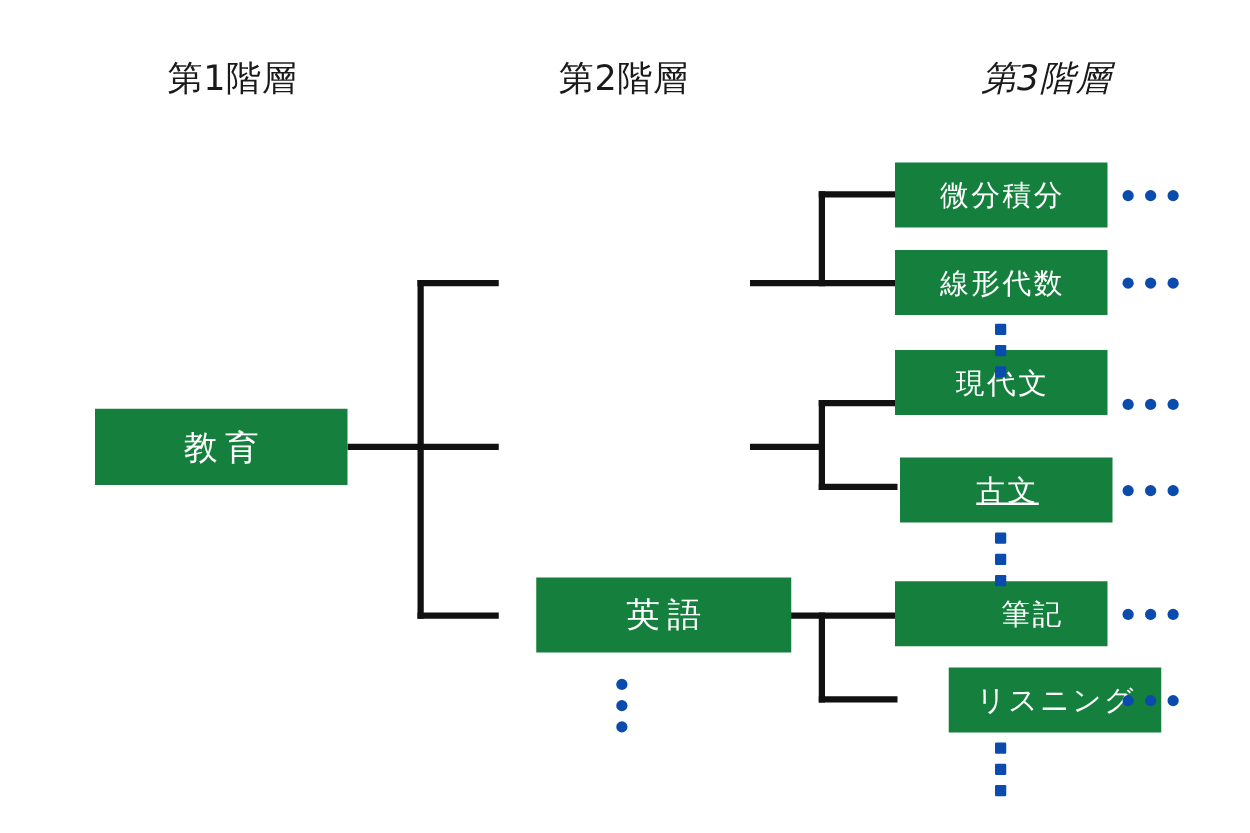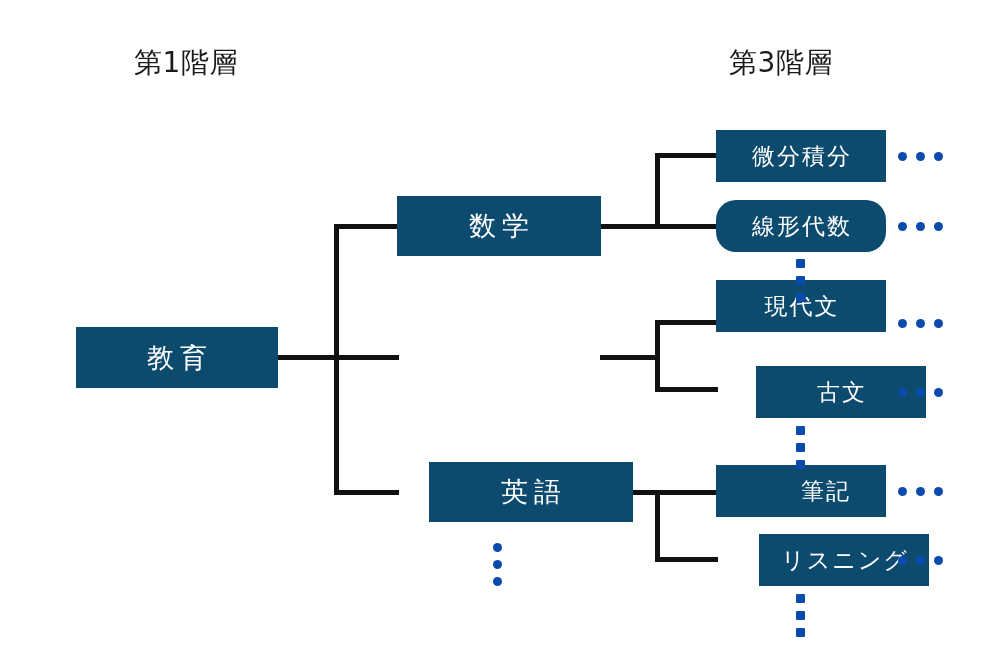--- a/index.html
+++ b/index.html
@@ -23,21 +23,21 @@
     position: absolute;
     font-size: 28px;
     color: #1a1a1a;
     white-space: nowrap;
     letter-spacing: 0.5px;
     text-align: center;
     font-weight: 400;
   }
   .node-box {
     position: absolute;
-    background: #0c4a6e;
+    background: #15803d;
     color: #ffffff;
     display: flex;
     align-items: center;
     justify-content: center;
     box-sizing: border-box;
     white-space: nowrap;
   }
   .lvl1 .node-box, .level1-box {
     font-size: 27px;
     letter-spacing: 6px;
@@ -87,21 +87,22 @@
   .v-ellipsis.square span {
     border-radius: 1px;
   }
 </style>
 </head>
 <body>
 
 <div id="canvas">
 
   <div class="col-header" style="left:96px; top:44px; width:180px;">第1階層</div>
-  <div class="col-header" style="left:691px; top:44px; width:180px;">第3階層</div>
+  <div class="col-header" style="left:409px; top:44px; width:180px;">第2階層</div>
+  <div class="col-header" style="left:747px; top:44px; width:180px;font-style:italic;">第3階層</div>
 
   <div class="connector" style="left:278px; top:355px; width:61px; height:5px;"></div>
 
   <div class="connector" style="left:334px; top:224px; width:5px; height:271px;"></div>
 
   <div class="connector" style="left:334px; top:224px; width:65px; height:5px;"></div>
 
   <div class="connector" style="left:334px; top:355px; width:65px; height:5px;"></div>
 
   <div class="connector" style="left:334px; top:490px; width:65px; height:5px;"></div>
@@ -114,28 +115,27 @@
   <div class="connector" style="left:655px; top:320px; width:5px; height:72px;"></div>
   <div class="connector" style="left:655px; top:320px; width:63px; height:5px;"></div>
   <div class="connector" style="left:655px; top:387px; width:63px; height:5px;"></div>
 
   <div class="connector" style="left:600px; top:490px; width:118px; height:5px;"></div>
   <div class="connector" style="left:655px; top:490px; width:5px; height:72px;"></div>
   <div class="connector" style="left:655px; top:557px; width:63px; height:5px;"></div>
 
   <div class="node-box level1-box" style="left:76px; top:327px; width:202px; height:61px;">教育</div>
 
-  <div class="node-box lvl2-box" style="left:397px; top:196px; width:204px; height:60px;">数学</div>
   <div class="node-box lvl2-box" style="left:397px; top:462px; width:204px; height:60px;margin-left:32px;">英語</div>
 
   <div class="node-box lvl3-box" style="left:716px; top:130px; width:170px; height:52px;">微分積分</div>
-  <div class="node-box lvl3-box" style="left:716px; top:200px; width:170px; height:52px;border-radius:20px;">線形代数</div>
+  <div class="node-box lvl3-box" style="left:716px; top:200px; width:170px; height:52px;">線形代数</div>
 
   <div class="node-box lvl3-box" style="left:716px; top:280px; width:170px; height:52px;">現代文</div>
-  <div class="node-box lvl3-box" style="left:756px; top:366px; width:170px; height:52px;">古文</div>
+  <div class="node-box lvl3-box" style="left:720px; top:366px; width:170px; height:52px;text-decoration:underline;">古文</div>
 
   <div class="node-box lvl3-box" style="left:716px; top:465px; width:170px; height:52px;padding-left:48px;">筆記</div>
   <div class="node-box lvl3-box" style="left:716px; top:534px; width:170px; height:52px;margin-left:43px;">リスニング</div>
 
   <div class="h-ellipsis" style="left:898px; top:152px;">
     <span></span>
     <span></span>
     <span></span>
   </div>
   <div class="h-ellipsis" style="left:898px; top:222px;">

